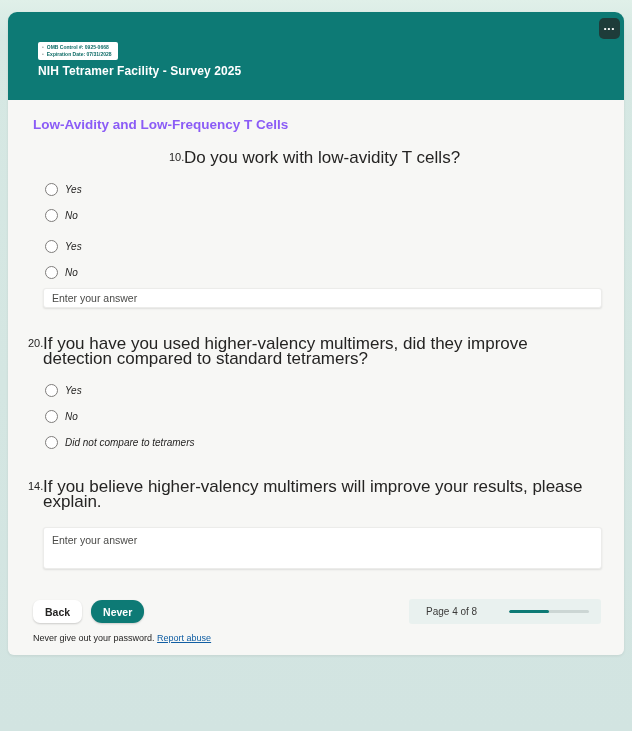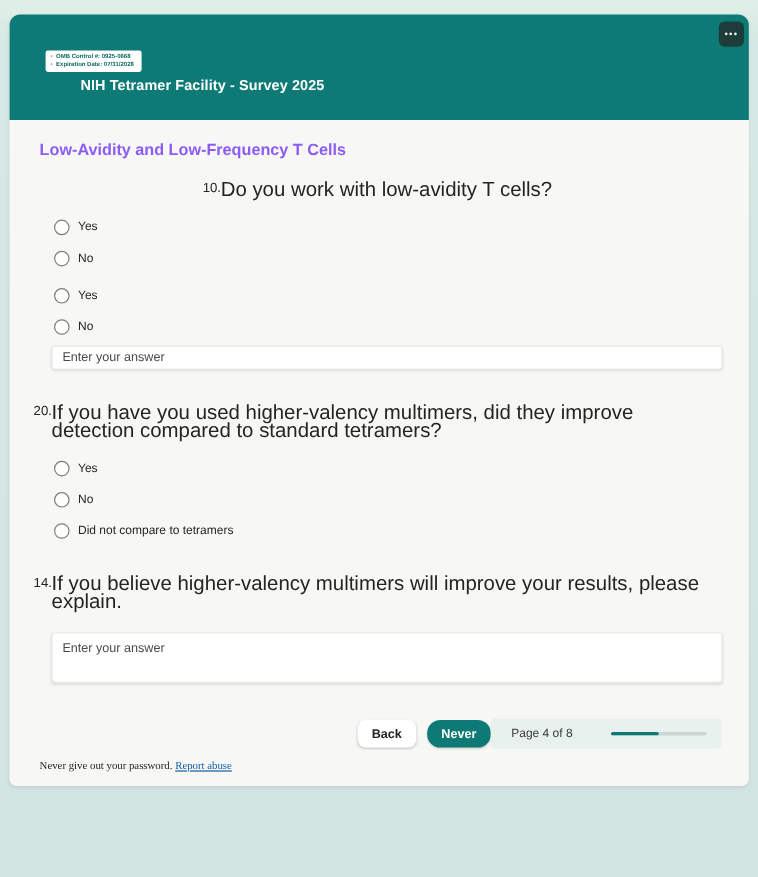--- a/index.html
+++ b/index.html
@@ -38,21 +38,21 @@
     background:#fff;
     border-radius:2px;
     padding:2px 6px 2px 4px;
     margin-bottom:4px;
   }
   .omb-line {
     font-size:5px; line-height:7px; font-weight:bold; color:#0d6b66;
     white-space:nowrap; display:flex; align-items:center;
   }
   .omb-bullet { font-size:5px; color:#9aa5a4; margin-right:3px; }
-  .form-title { color:#fff; font-size:12px; font-weight:600; letter-spacing:.1px;margin-left:29px; }
+  .form-title { color:#fff; font-size:12px; font-weight:600; letter-spacing:.1px; }
   
   .content {
     background:#f7f7f5;
     border-radius:0 0 6px 6px;
     padding:18px 23px 10px 20px;
   }
   .section-title {
     margin-left:5px;
     color:#8b5cf6;
     font-size:13.5px; font-weight:700;
@@ -62,21 +62,21 @@
   .qnum { width:15px; flex:none; font-size:11px; line-height:15px; color:#252423; }
   .qtext { font-size:17px; line-height:15px; color:#252423; }
   .q10 { margin-top:18px; }
   .q11 { margin-top:40px; }
   .q12 { margin-top:34px; }
   .q13 { margin-top:28px; }
   .q14 { margin-top:30px; }
   .opts { margin-left:17px; }
   .opt {
     display:flex; align-items:center;
-    height:14px; margin-top:12px; cursor:pointer;
+    height:14px; margin-top:12px; cursor:pointer;font-style:italic;
   }
   .opt:first-child { margin-top:17px; }
   .radio {
     width:13px; height:13px; flex:none;
     border:1px solid #7f7d7b; border-radius:50%;
     background:#fff; margin-right:7px;
   }
   .opt-label { font-size:10px; color:#252423; line-height:13px; }
   .answer-input {
     display:block;
@@ -98,21 +98,21 @@
     box-shadow:0 1px 2px rgba(0,0,0,.10);
     padding:6px 8px;
     font-family:"Liberation Sans", sans-serif;
     font-size:10.5px; color:#252423;
     resize:none;
   }
   .answer-input::placeholder, .answer-textarea::placeholder { color:#4a4a48; opacity:1; }
   
   .nav-row {
     margin-top:30px; margin-left:5px;
-    display:flex; align-items:center; justify-content:flex-end;
+    display:flex; align-items:center; justify-content:space-between;
   }
   .btn-group { display:flex; gap:9px; }
   .btn {
     height:23px; min-width:46px;
     font-family:"Liberation Sans", sans-serif;
     font-size:10.5px; font-weight:700;
     cursor:pointer; padding:0 12px;
   }
   .btn-back {
     background:#fff; color:#252423;
@@ -132,21 +132,21 @@
     gap:24px;
   }
   .page-status { font-size:10px; color:#3b3a39; white-space:nowrap; margin-right:8px; }
   .progress-track {
     flex:1; height:3px; border-radius:2px;
     background:#ccd6d4; overflow:hidden;
   }
   .progress-fill { height:100%; background:#0d7a75; border-radius:2px; width:50%; }
   .legal {
     margin:9px 0 2px 5px;
-    font-size:9px; color:#252423;font-family:Liberation Serif, serif;
+    font-size:9px; color:#252423;
   }
   .abuse-link { color:#115ea3; text-decoration:underline; cursor:pointer; }
 </style>
 </head>
 <body>
 
 <div class="card">
 
   <div class="form-header">
     <button class="more-btn"><span>•••</span></button>

